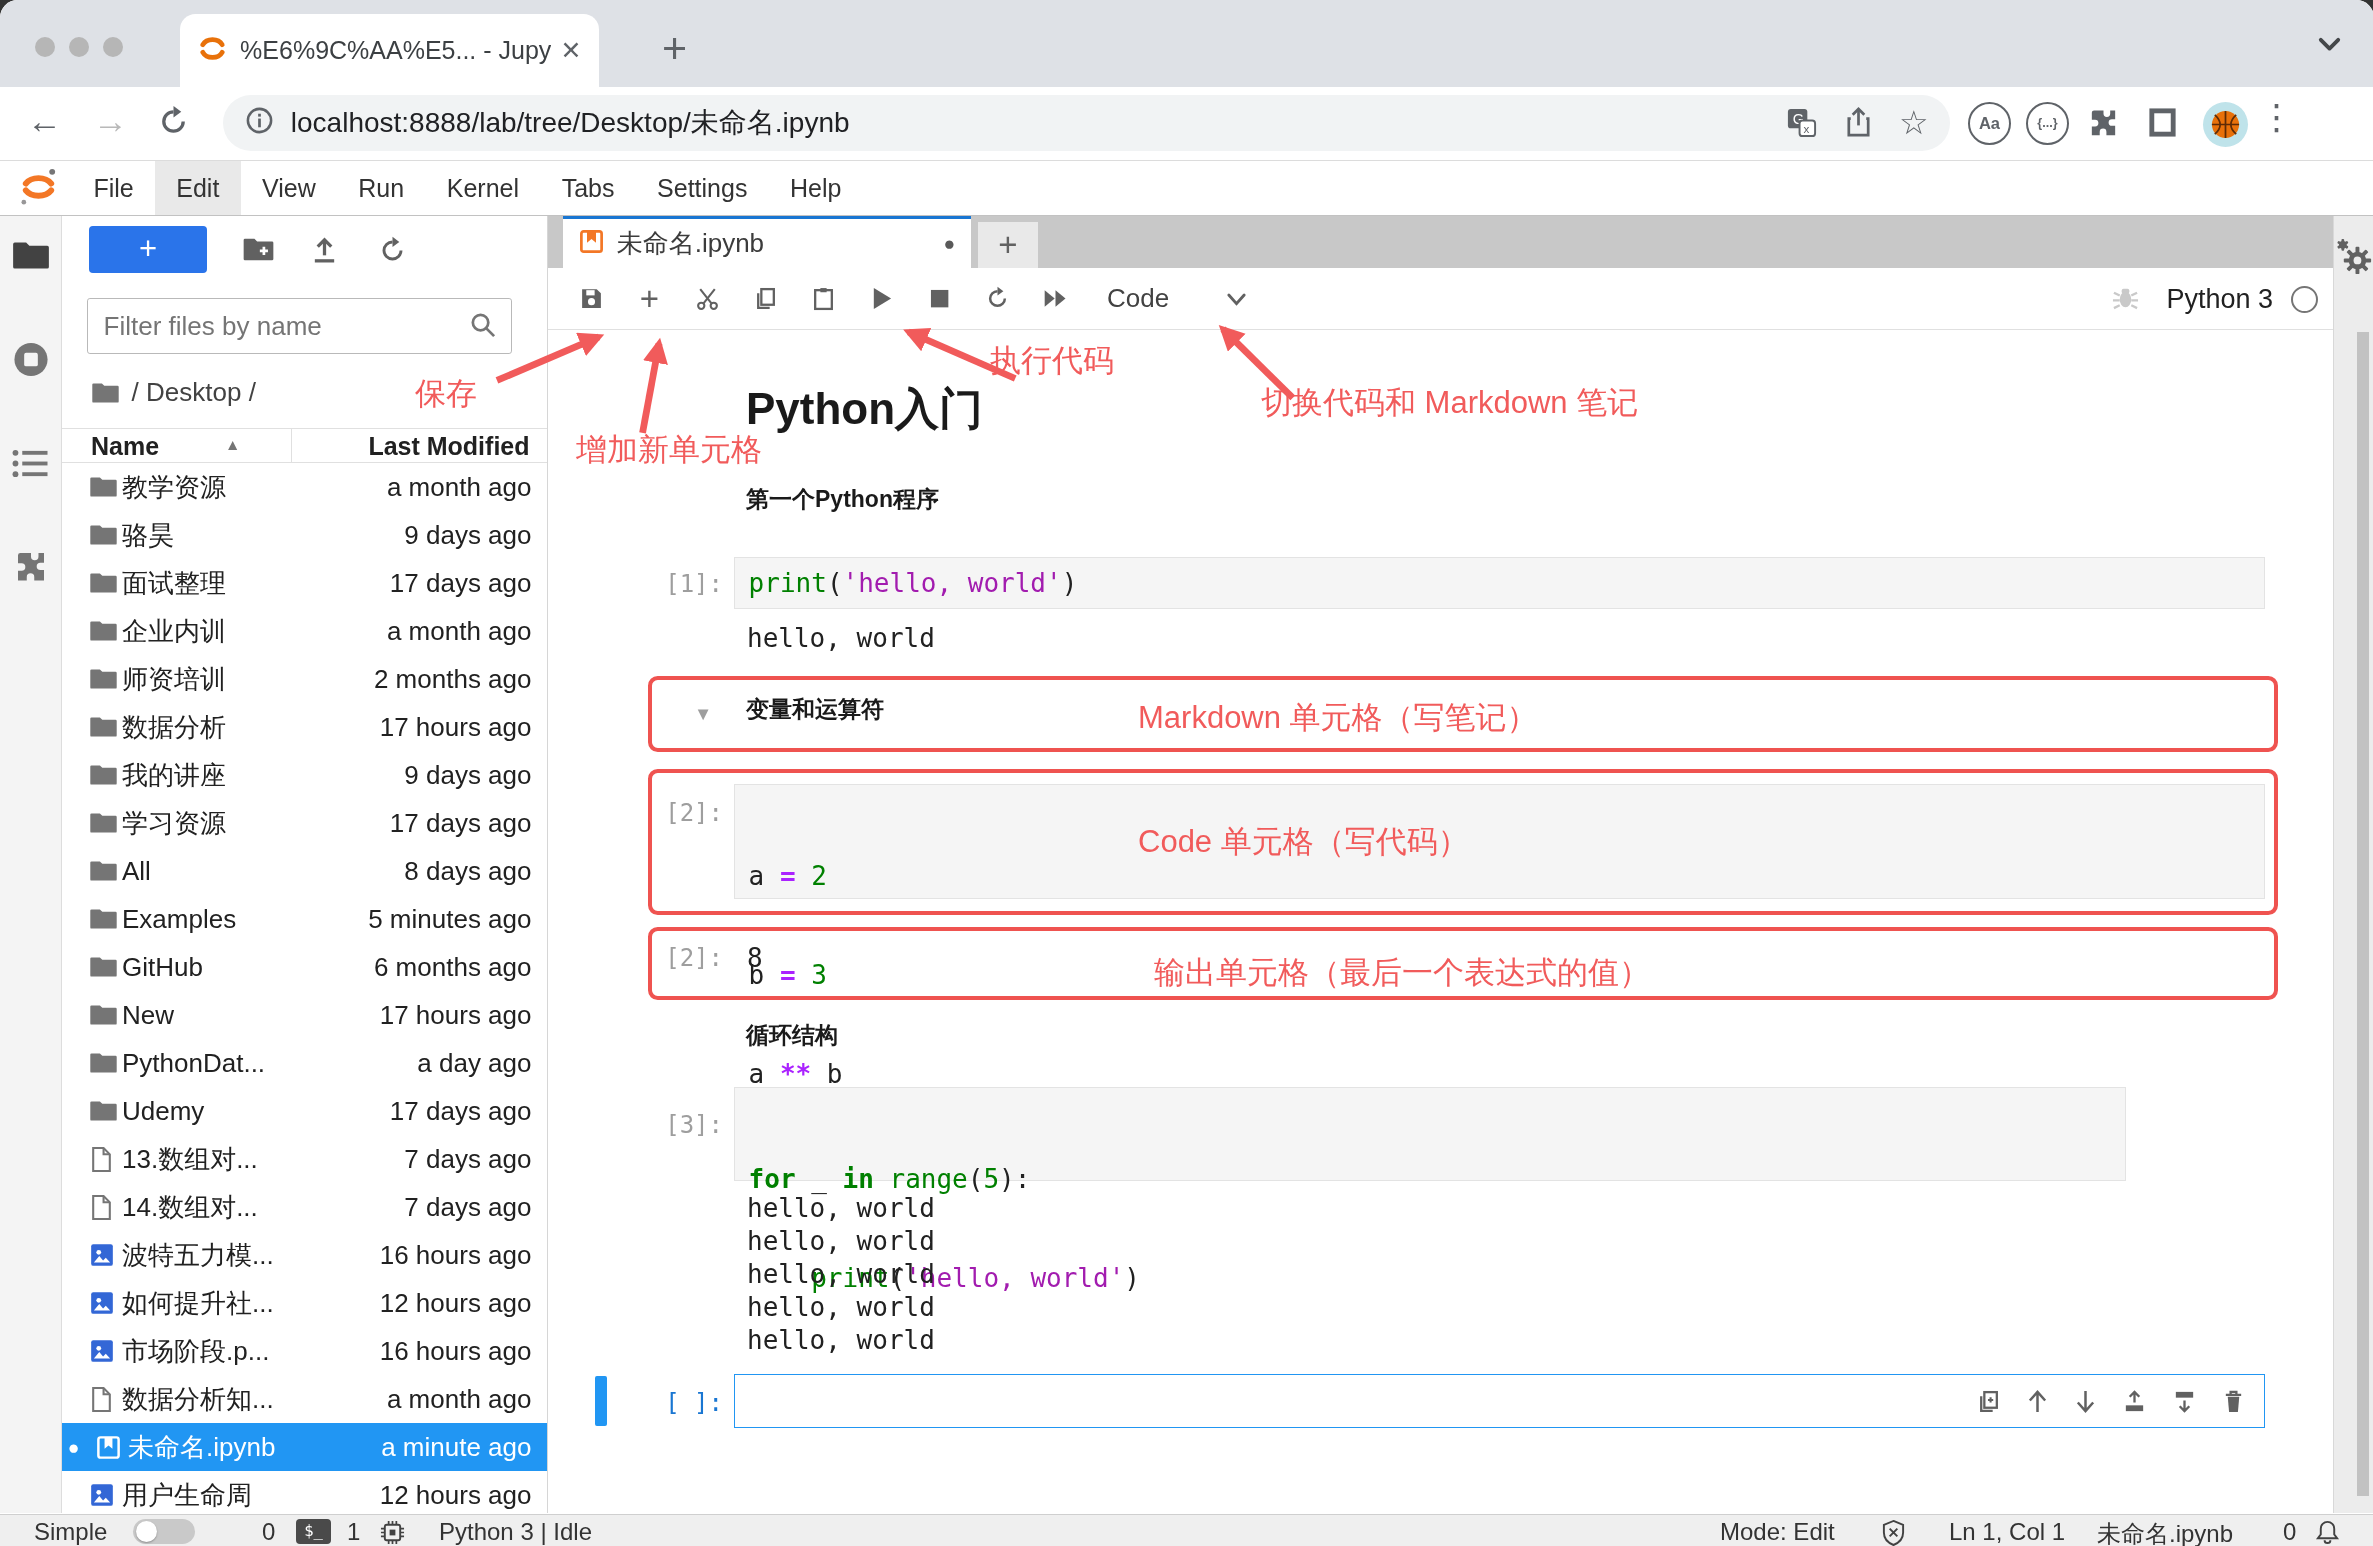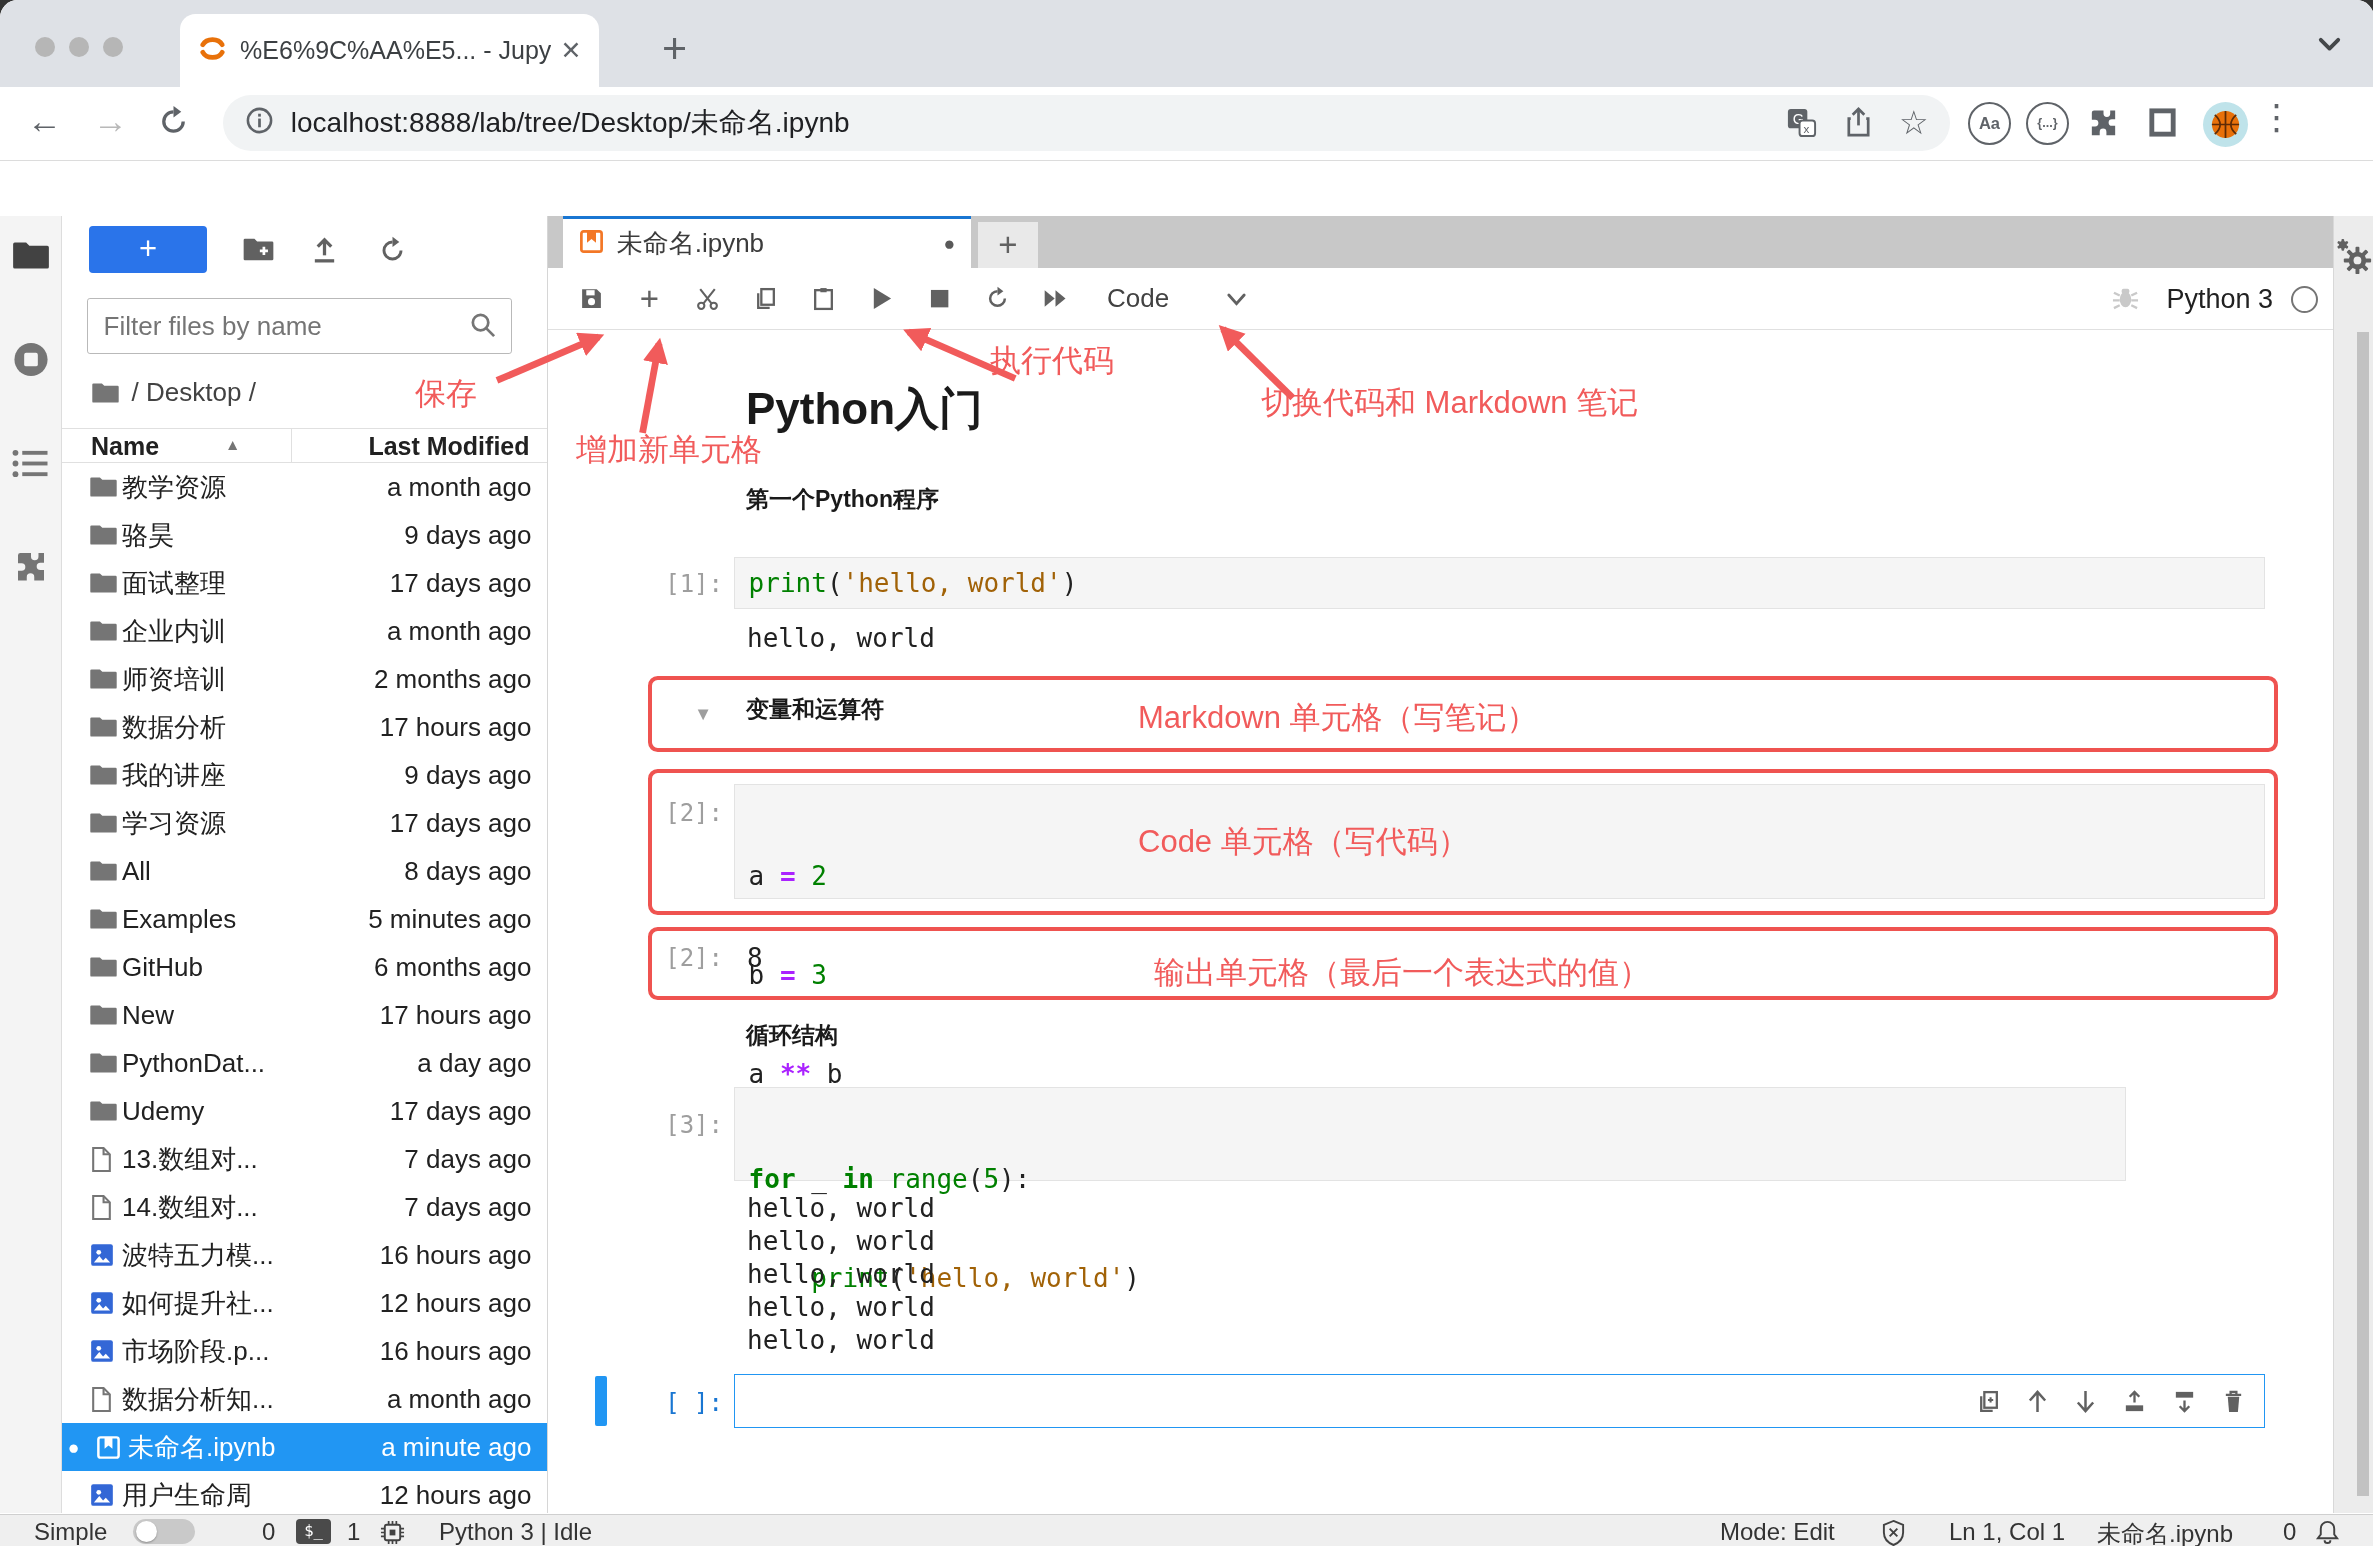--- a/index.html
+++ b/index.html
@@ -75,21 +75,21 @@
   .kernel-name{font-size:27px;color:#212121;margin:0 17.5px 0 27px;}
   .kernel-circ{width:27px;height:27px;border:2.9px solid #757575;border-radius:50%;box-sizing:border-box;}
   .nbcontent{position:absolute;left:0;top:115px;width:100%;height:1183px;background:#fff;overflow:hidden;}
   .nbcontent > div{position:absolute;}
   .h1{font-size:44px;font-weight:bold;color:#1a1a1a;}
   .h2{font-size:23px;font-weight:bold;color:#1a1a1a;}
   .prompt{width:68px;text-align:right;font-family:"DejaVu Sans Mono",monospace;font-size:24px;color:#9e9e9e;}
   .prompt.blue{color:#1976d2;}
   .inbox{background:#f5f5f5;border:1px solid #e3e3e3;box-sizing:border-box;}
   .code{font-family:"DejaVu Sans Mono",monospace;font-size:26px;line-height:33px;color:#212121;padding:8.7px 13.6px;white-space:pre;}
-  .tk-k{color:#008000;font-weight:bold;}.tk-b{color:#008000;}.tk-s{color:#a16207;margin-top:43px;}.tk-n{color:#008000;}.tk-o{color:#aa22ff;font-weight:bold;}.tk-p{color:#212121;}
+  .tk-k{color:#008000;font-weight:bold;}.tk-b{color:#008000;}.tk-s{color:#a21caf;margin-top:43px;}.tk-n{color:#008000;}.tk-o{color:#aa22ff;font-weight:bold;}.tk-p{color:#212121;}
   .outtxt{font-family:"DejaVu Sans Mono",monospace;font-size:26px;line-height:33px;color:#212121;white-space:pre;}
   .redbox{border:4.9px solid #ef5350;border-radius:9.7px;box-sizing:border-box;}
   .rednote{color:#f15b5b;font-size:31px;white-space:nowrap;}
   .collapser{color:#9e9e9e;font-size:18.4px;}
   .bluebar{width:11.6px;background:#2196f3;border-radius:1.9px;}
   .emptycell{background:#fff;border:1.9px solid #2196f3;box-sizing:border-box;display:flex;align-items:center;justify-content:flex-end;padding-right:19.4px;}
   .ecic{margin-left:25px;display:flex;}
   
   .rstrip{position:absolute;left:2333px;top:216px;width:41px;height:1297px;background:#ececec;border-left:1px solid #d8d8d8;box-sizing:border-box;}
   .rthumb{position:absolute;left:23px;top:116px;width:11.6px;height:1164px;background:#c2c2c2;}
@@ -187,20 +187,38 @@
       <span class="avatar">
           <svg width="33" height="33" viewBox="0 0 34 34">
             <circle cx="17" cy="17" r="14" fill="#e8710a"></circle>
             <path d="M3 17 H31 M17 3 V31 M6 7 Q17 17 6 27 M28 7 Q17 17 28 27" fill="none" stroke="#5d2b06" stroke-width="1.8"></path>
           </svg>
         </span>
     </span>
     <span class="rt-ic" style="left:2259px;top:9.7px;font-size:35px;color:#5f6368">⋮</span>
   </div>
 
+  <div class="jmenu">
+    <span class="jlogo">
+      <svg width="45" height="45" viewBox="0 0 46 46">
+          <path d="M10 20 A15 11 0 0 1 36 20" fill="none" stroke="#f37726" stroke-width="6" stroke-linecap="round"></path>
+          <path d="M36 27 A15 11 0 0 1 10 27" fill="none" stroke="#f37726" stroke-width="6" stroke-linecap="round"></path>
+          <circle cx="37" cy="8" r="3" fill="#767677"></circle>
+          <circle cx="8" cy="39" r="2.4" fill="#989798"></circle>
+        </svg>
+    </span>
+    <span class="mitem">File</span>
+    <span class="mitem active">Edit</span>
+    <span class="mitem">View</span>
+    <span class="mitem">Run</span>
+    <span class="mitem">Kernel</span>
+    <span class="mitem">Tabs</span>
+    <span class="mitem">Settings</span>
+    <span class="mitem">Help</span>
+  </div>
 
   <div class="abar">
     <span class="aic" style="top:23px">
       <svg width="39" height="33" viewBox="0 0 24 20">
           <path fill="#424242" d="M1 3a1 1 0 0 1 1-1h7l2 2h11a1 1 0 0 1 1 1v12a1 1 0 0 1-1 1H2a1 1 0 0 1-1-1z"></path>
         </svg>
     </span>
     <span class="aic" style="top:124px">
       <svg width="39" height="39" viewBox="0 0 40 40">
           <circle cx="20" cy="20" r="17" fill="#757575"></circle>

